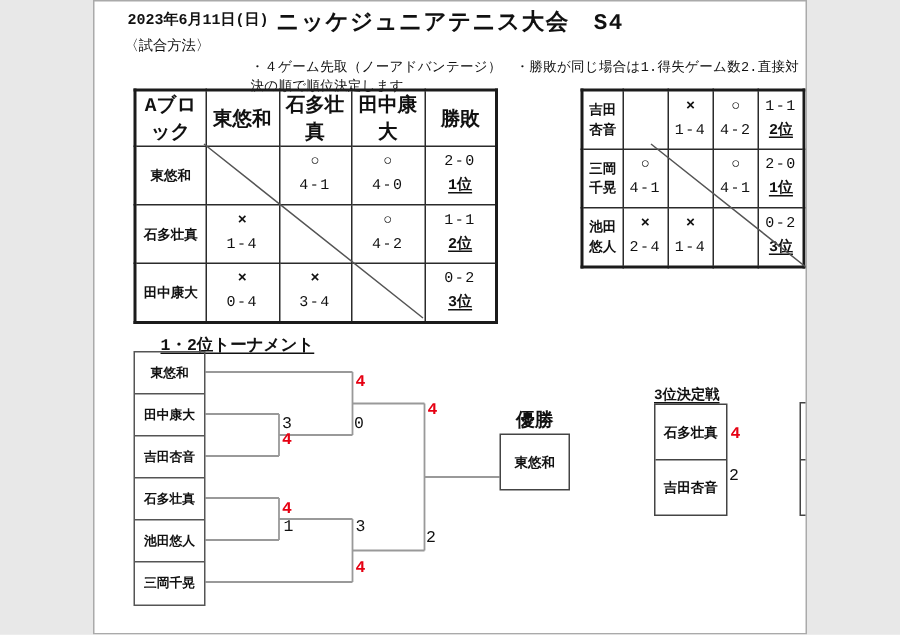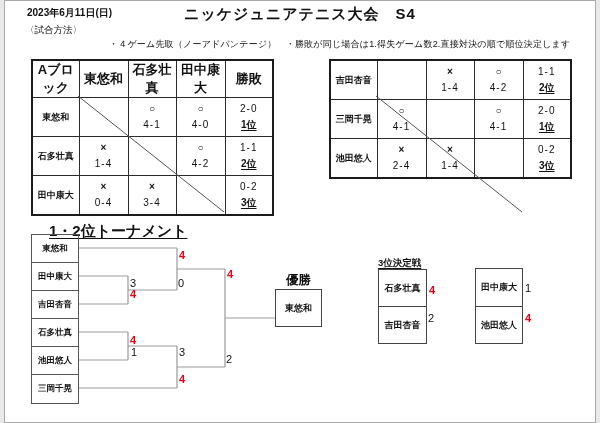--- a/index.html
+++ b/index.html
@@ -1,19 +1,19 @@
 <!DOCTYPE html>
 <html style="--accent-red: #e60012;"><head>
 <meta charset="utf-8">
 <style>
   html,body{margin:0;padding:0;background:#e8e8e8;}
   .page{
-    position:relative;width:592px;height:423px;margin:0 auto;
+    position:relative;width:476px;height:423px;margin:0 auto;
     background:#ffffff;border:1px solid #aaa;box-sizing:border-box;
-    font-family:Liberation Sans, sans-serif;color:#111;
+    font-family:Liberation Mono, monospace;color:#111;
     overflow:hidden;
   }
   .abs{position:absolute;}
   
   .date{left:22px;top:5px;font-size:10px;font-weight:bold;}
   .title{left:0;right:0;top:4px;text-align:center;font-size:15px;font-weight:bold;letter-spacing:1px;}
   .method{left:20px;top:23px;font-size:9.5px;}
   .rules{left:104px;top:37px;font-size:9px;letter-spacing:0.2px;}
 
   
@@ -24,21 +24,21 @@
   td.name{font-size:9px;font-weight:bold;}
   .mcell{display:flex;flex-direction:column;justify-content:space-evenly;height:100%;}
   .mark{font-size:10px;font-weight:bold;line-height:1;}
   .sc{font-size:10px;line-height:1;letter-spacing:1px;}
   .rank{font-size:10px;line-height:1;font-weight:bold;text-decoration:underline;text-underline-offset:2px;}
 
   
   svg.overlay{position:absolute;left:0;top:0;pointer-events:none;}
 
   
-  .bracket-label{left:44px;top:221px;font-size:15px;font-weight:bold;text-decoration:underline;text-underline-offset:2px;text-align:right;}
+  .bracket-label{left:44px;top:221px;font-size:11px;font-weight:bold;text-decoration:underline;text-underline-offset:2px;text-align:right;}
   .seed-col{left:26px;top:233px;width:48px;border:1px solid #555;box-sizing:border-box;}
   .seed{height:28px;border-bottom:1px solid #555;box-sizing:border-box;display:flex;align-items:center;justify-content:center;font-size:8.5px;font-weight:bold;}
   .seed:last-child{border-bottom:none;}
   .bscore{position:absolute;font-size:11px;line-height:11px;font-weight:normal;color:#111;}
   .bscore.win{color:var(--accent-red,#e60012);font-weight:bold;}
 
   
   .champ-label{left:270px;top:271px;width:47px;text-align:center;font-size:12.5px;font-weight:bold;}
   .champ-box{left:270px;top:288px;width:47px;height:38px;border:1px solid #444;box-sizing:border-box;display:flex;align-items:center;justify-content:center;font-size:9px;font-weight:bold;}
 

